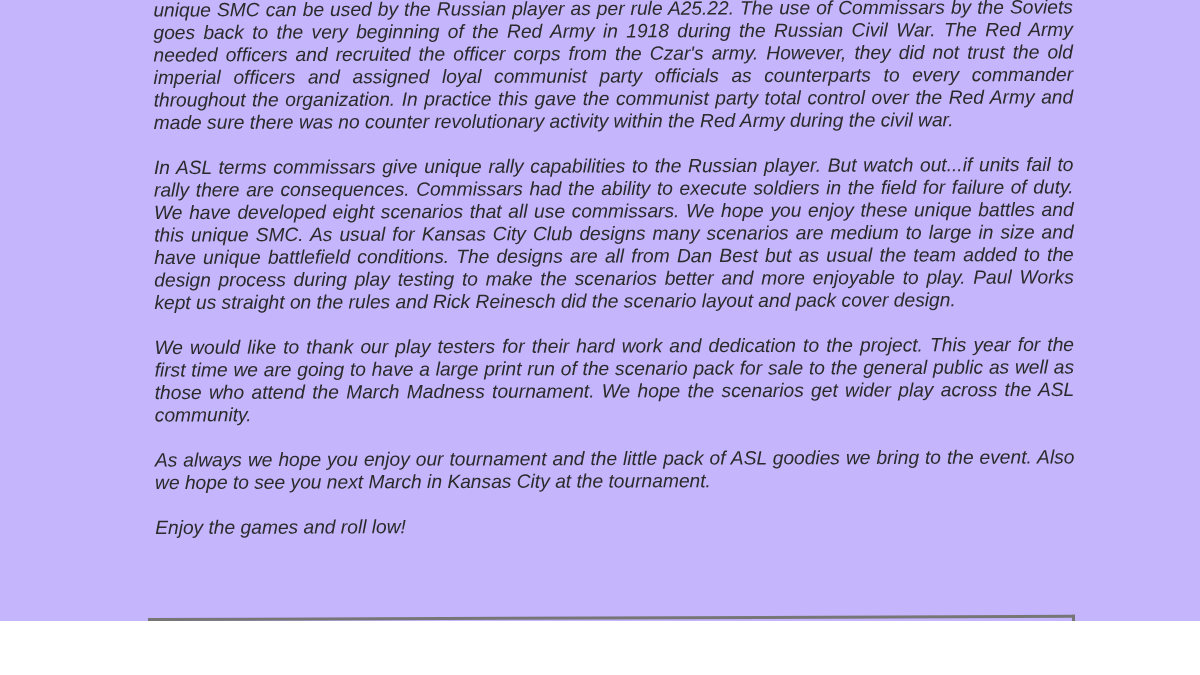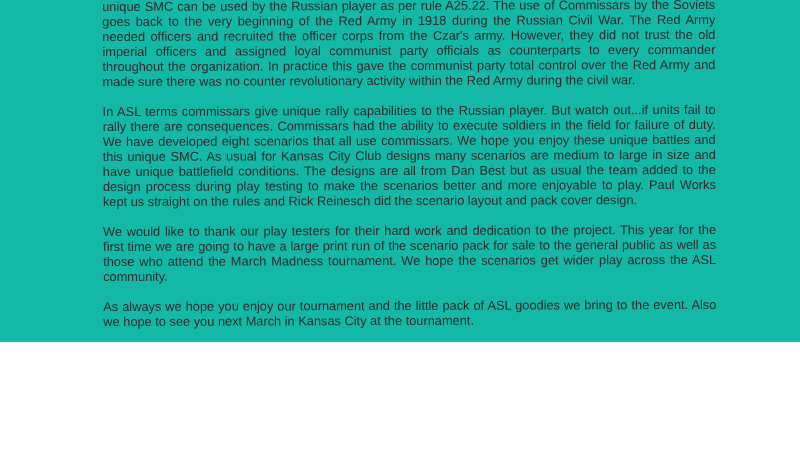--- a/index.html
+++ b/index.html
@@ -3,24 +3,25 @@
 <meta charset="utf-8">
 <style>
   html, body {
     margin: 0;
     padding: 0;
     background: #ffffff;
   }
   .page {
     position: relative;
     width: 800px;
-    height: 342px;
-    background: #14b8a6;
+    height: 414px;
+    background: #c4b5fd;
     overflow: hidden;
     font-family: "Liberation Sans", "DejaVu Sans", sans-serif;
+    font-style: italic;
   }
   .content {
     position: absolute;
     left: 0; top: 0; right: 0; bottom: 0;
     transform: rotate(-0.2deg);
     transform-origin: 400px 225px;
   }
   .text-column {
     position: absolute;
     left: 103px;

